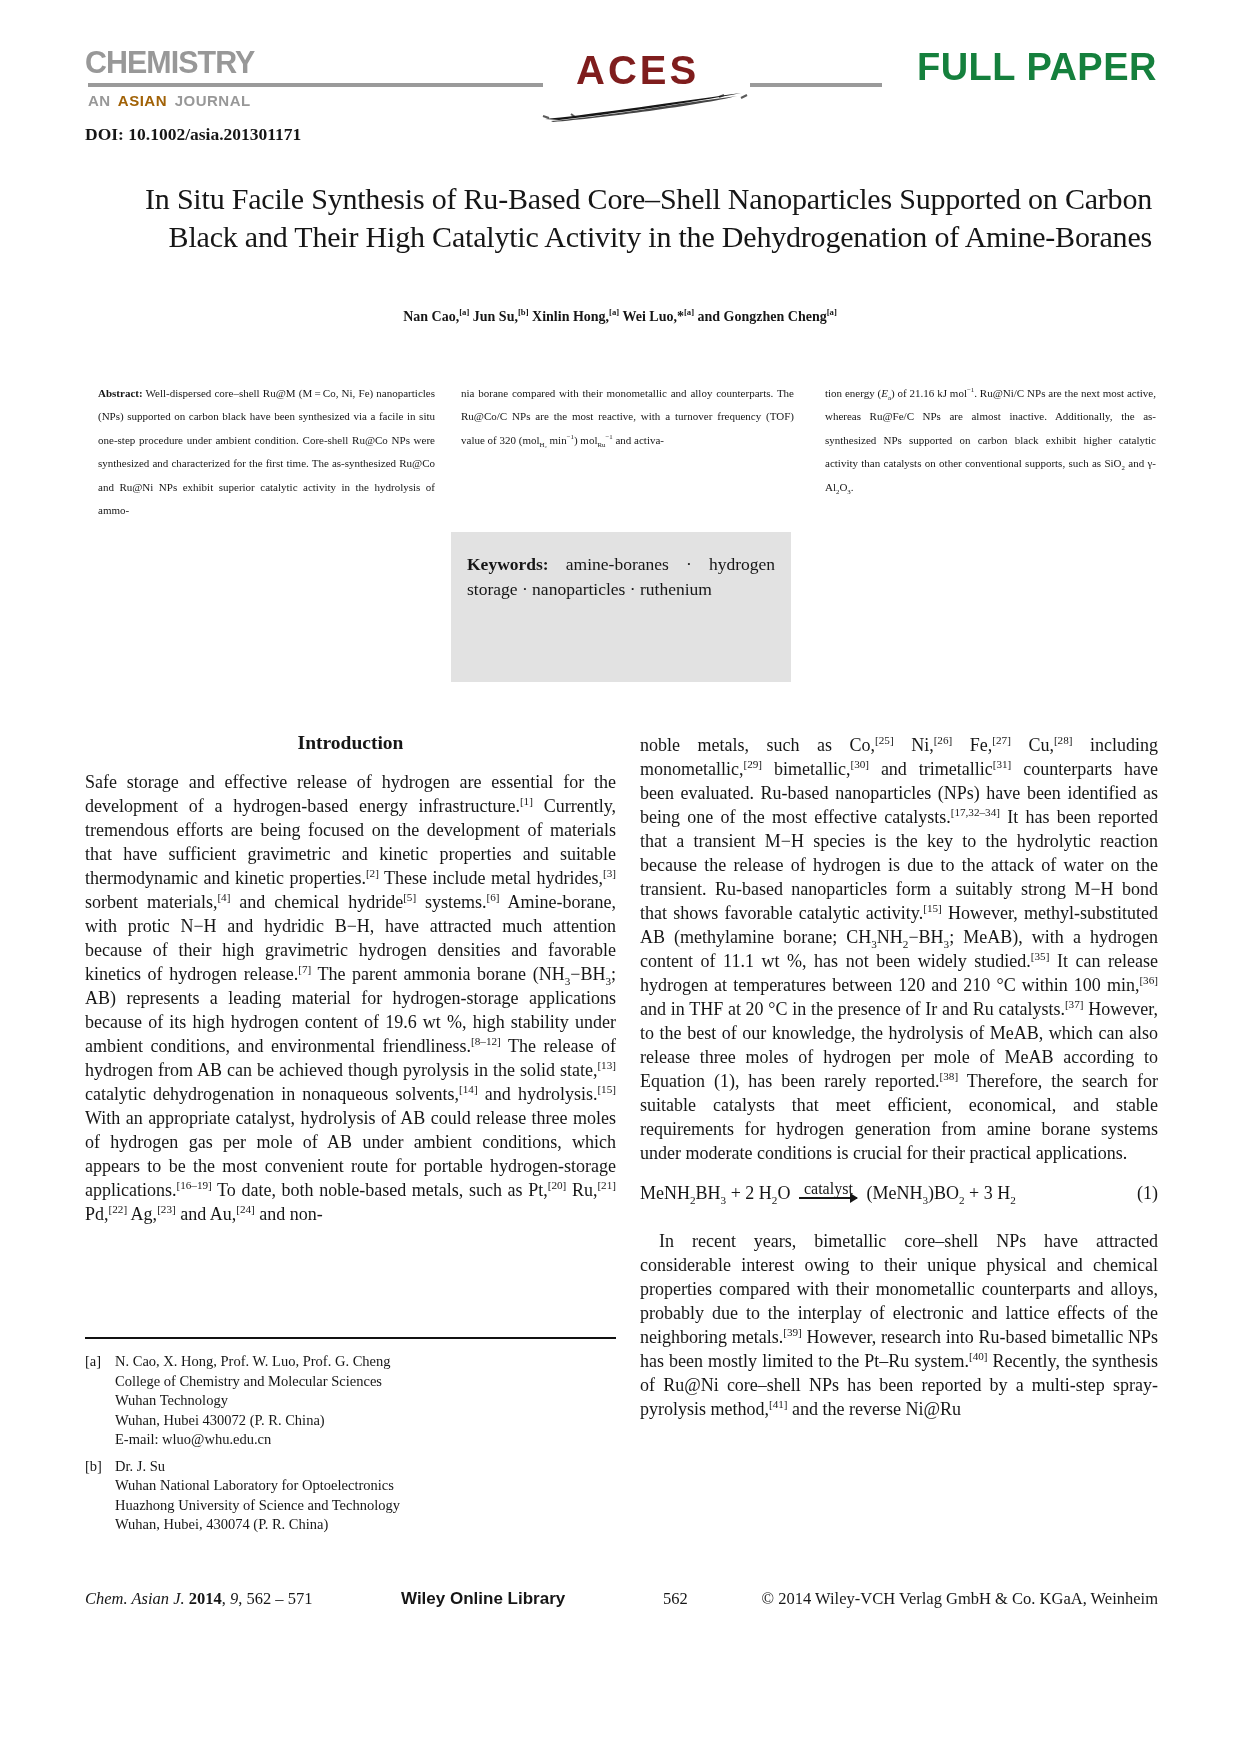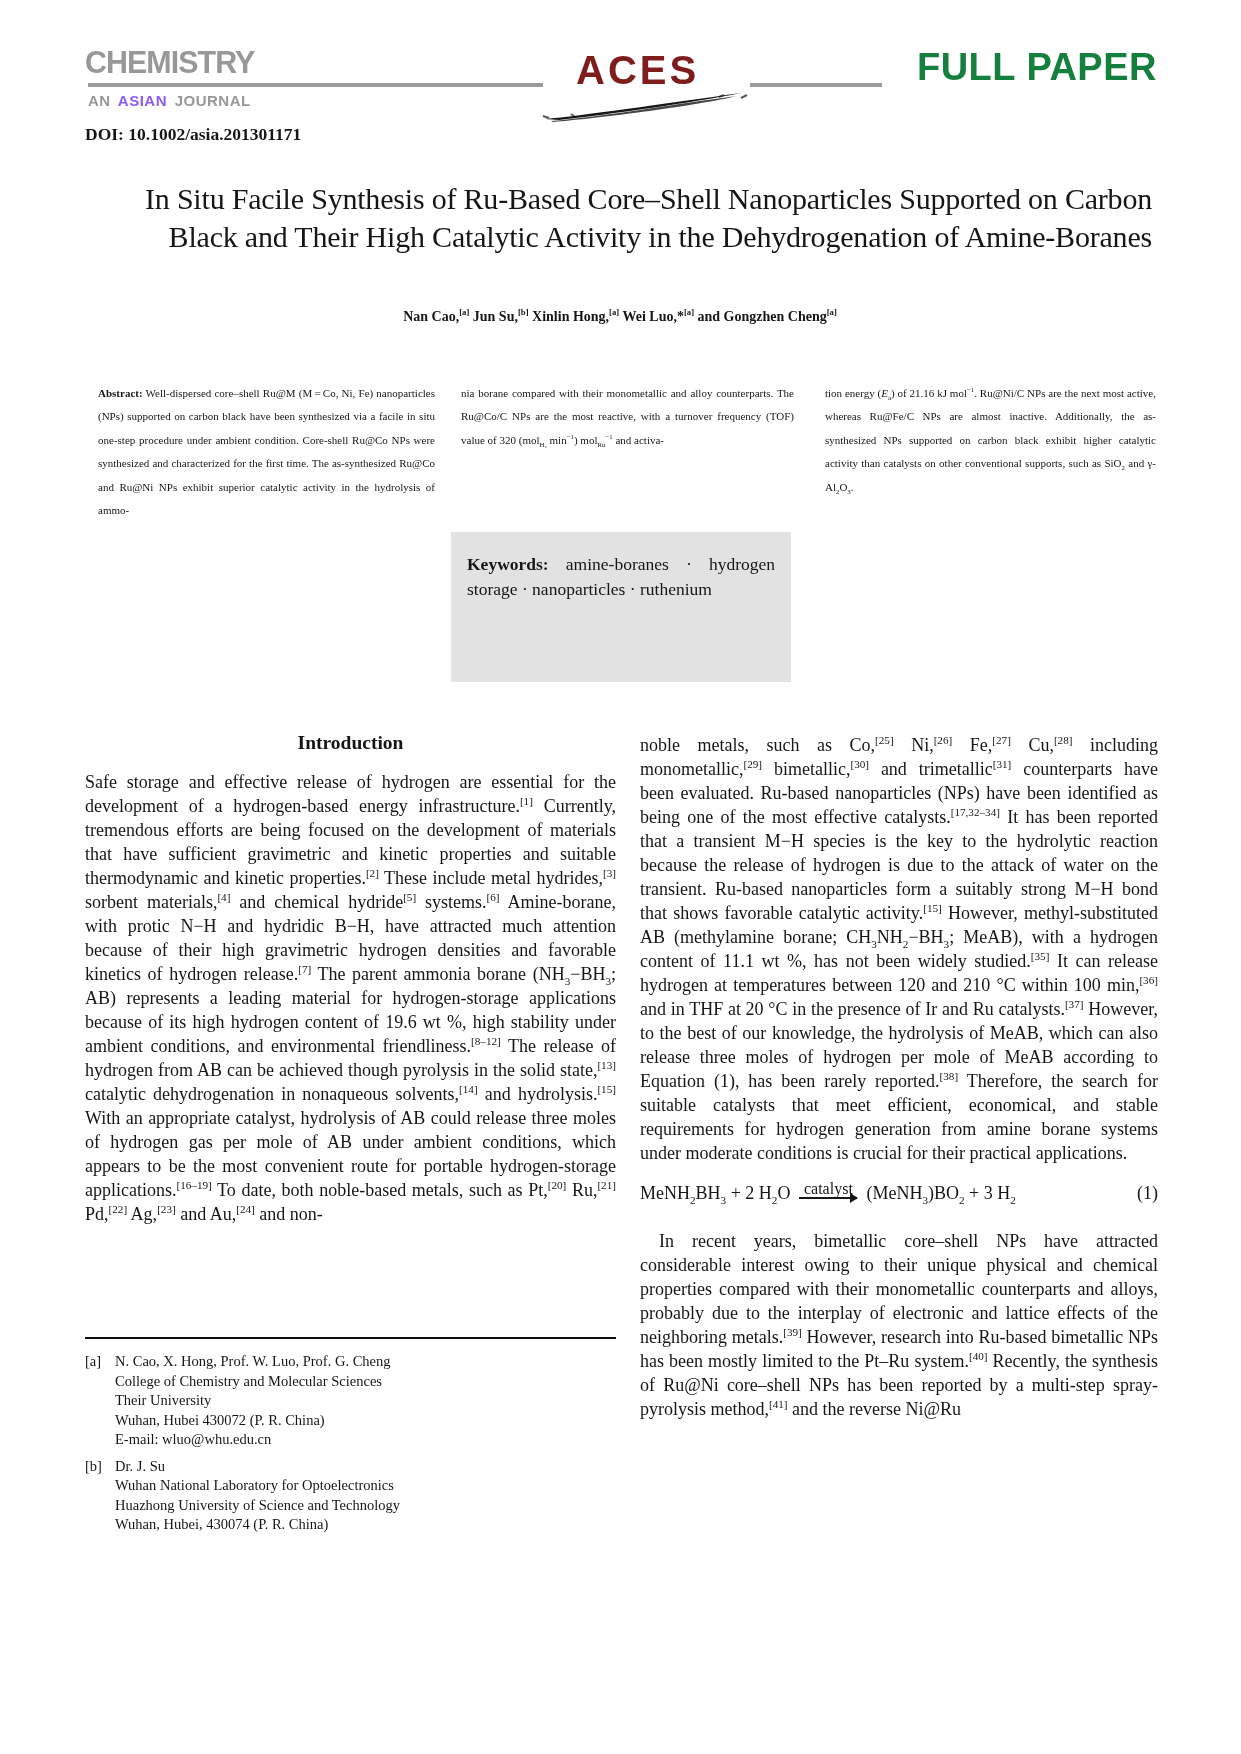--- a/index.html
+++ b/index.html
@@ -7,21 +7,21 @@
     position:relative; width:1241px; height:1754px; background:#ffffff;
     font-family:"Liberation Serif","DejaVu Serif",serif; color:#161616;
     margin:0 auto; overflow:hidden;
   }
   
   .chem-logo{position:absolute; left:85px; top:44px; font-family:"Liberation Sans","DejaVu Sans",sans-serif;
     font-weight:bold; font-size:32px; letter-spacing:-1px; color:#989898; transform:scaleX(.95); transform-origin:left;}
   .logo-rule1{position:absolute; left:88px; top:83px; width:455px; height:4px; background:#9a9a9a;}
   .logo-sub{position:absolute; left:88px; top:92px; font-family:"Liberation Sans","DejaVu Sans",sans-serif;
     font-weight:bold; font-size:15px; letter-spacing:.5px; color:#989898; word-spacing:3px;}
-  .logo-sub .dark{color:#8b5cf6;}
+  .logo-sub .dark{color:#a16207;}
   .aces{position:absolute; left:576px; top:48px; font-family:"Liberation Sans","DejaVu Sans",sans-serif;
     font-weight:bold; font-size:40px; letter-spacing:3px; color:#7f1d1d;}
   .swoosh{position:absolute; left:541px; top:90px;}
   .logo-rule2{position:absolute; left:750px; top:83px; width:132px; height:4px; background:#9a9a9a;}
   .full-paper{position:absolute; right:84px; top:46px; font-family:"Liberation Sans","DejaVu Sans",sans-serif;
     font-weight:bold; font-size:38px; letter-spacing:.5px; color:#15803d;}
   .doi{position:absolute; left:85px; top:124px; font-weight:bold; font-size:17.5px;}
   
   .title{position:absolute; left:88px; top:180px; width:1064px; text-align:right;
     font-weight:normal; font-size:30px; line-height:38px; letter-spacing:-.2px;}
@@ -113,30 +113,36 @@
     <p class="para indent">In recent years, bimetallic core–shell NPs have attracted considerable interest owing to their unique physical and chemical properties compared with their monometallic counterparts and alloys, probably due to the interplay of electronic and lattice effects of the neighboring metals.<sup>[39]</sup> However, research into Ru-based bimetallic NPs has been mostly limited to the Pt–Ru system.<sup>[40]</sup> Recently, the synthesis of Ru@Ni core–shell NPs has been reported by a multi-step spray-pyrolysis method,<sup>[41]</sup> and the reverse Ni@Ru</p>
   </div>
 
   <div class="fn-rule"></div>
   <div class="footnotes">
     <div class="fn-item">
       <span class="fn-label">[a]</span>
       <span class="fn-body">
         <span class="fn-line">N. Cao, X. Hong, Prof. W. Luo, Prof. G. Cheng</span>
         <span class="fn-line">College of Chemistry and Molecular Sciences</span>
-        <span class="fn-line">Their University</span>
+        <span class="fn-line">Wuhan Technology</span>
         <span class="fn-line">Wuhan, Hubei 430072 (P. R. China)</span>
         <span class="fn-line">E-mail: wluo@whu.edu.cn</span>
       </span>
     </div>
     <div class="fn-item">
       <span class="fn-label">[b]</span>
       <span class="fn-body">
         <span class="fn-line">Dr. J. Su</span>
         <span class="fn-line">Wuhan National Laboratory for Optoelectronics</span>
         <span class="fn-line">Huazhong University of Science and Technology</span>
         <span class="fn-line">Wuhan, Hubei, 430074 (P. R. China)</span>
       </span>
     </div>
   </div>
 
+  <div class="footer">
+    <span class="citation"><i>Chem. Asian J.</i> <b>2014</b>, <i>9</i>, 562 – 571</span>
+    <span class="library">Wiley Online Library</span>
+    <span class="pagenum">562</span>
+    <span class="copyright">© 2014 Wiley-VCH Verlag GmbH &amp; Co. KGaA, Weinheim</span>
+  </div>
 
 </div>
 
 </body></html>

